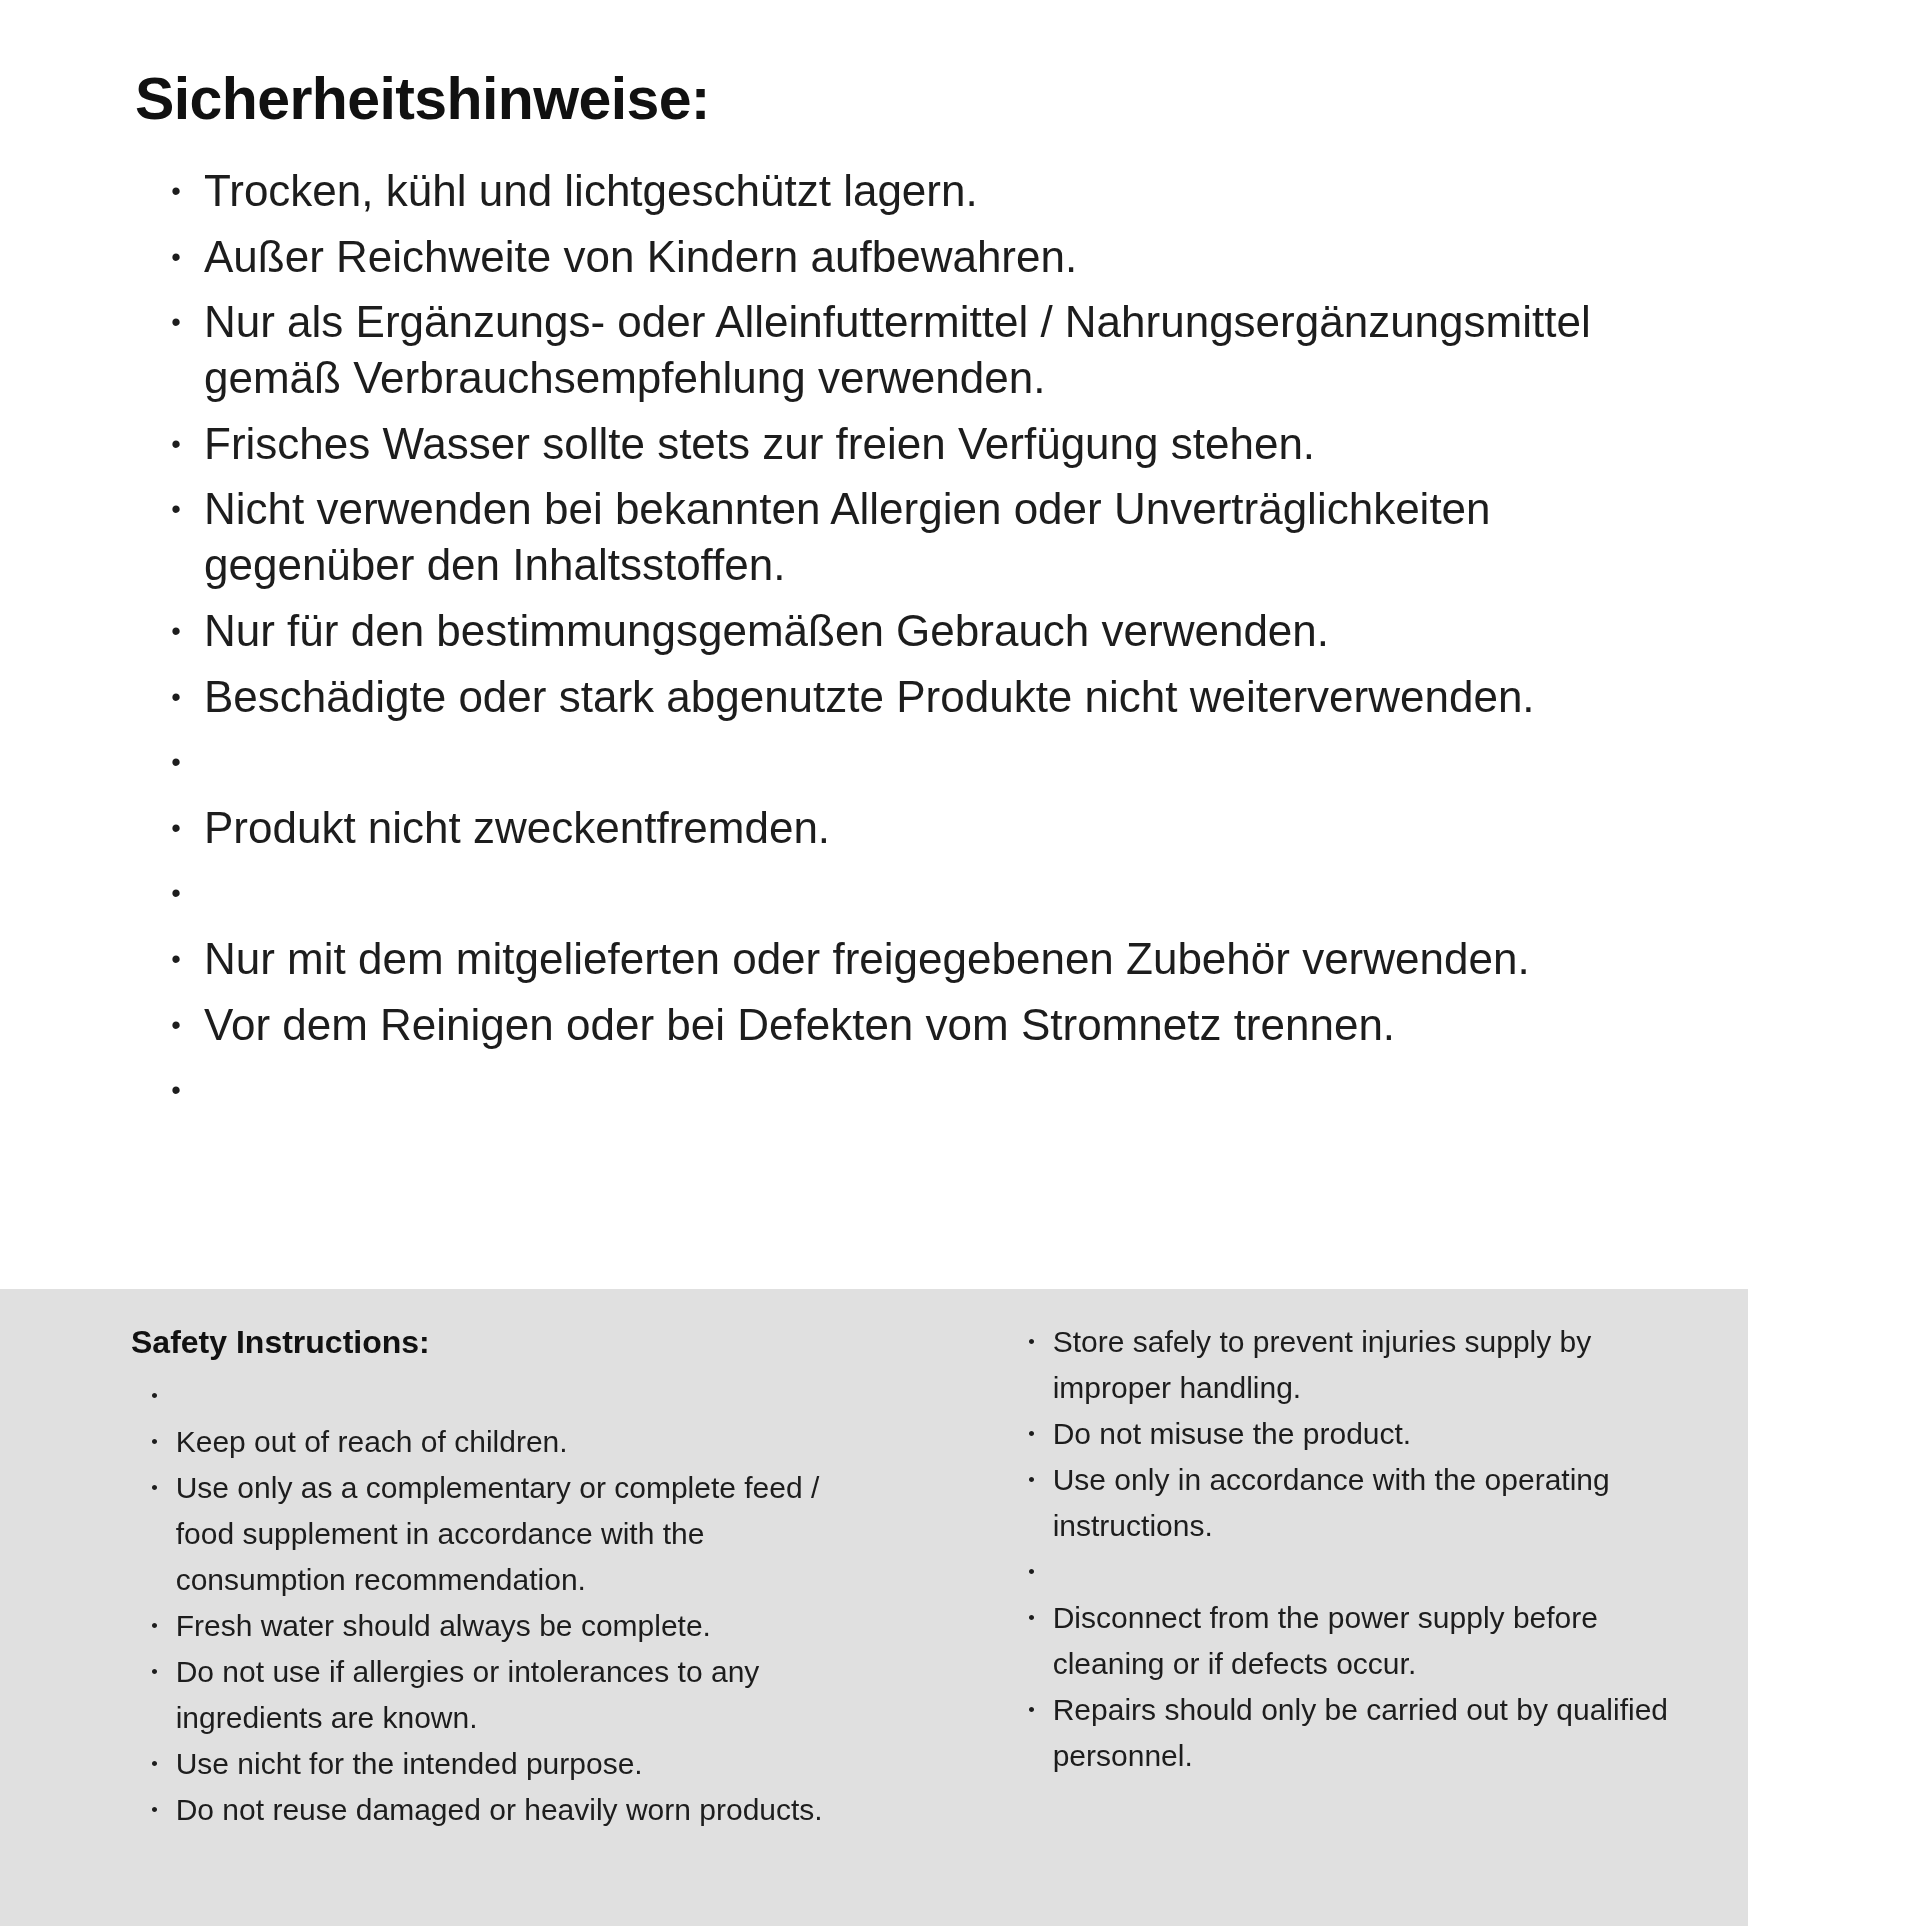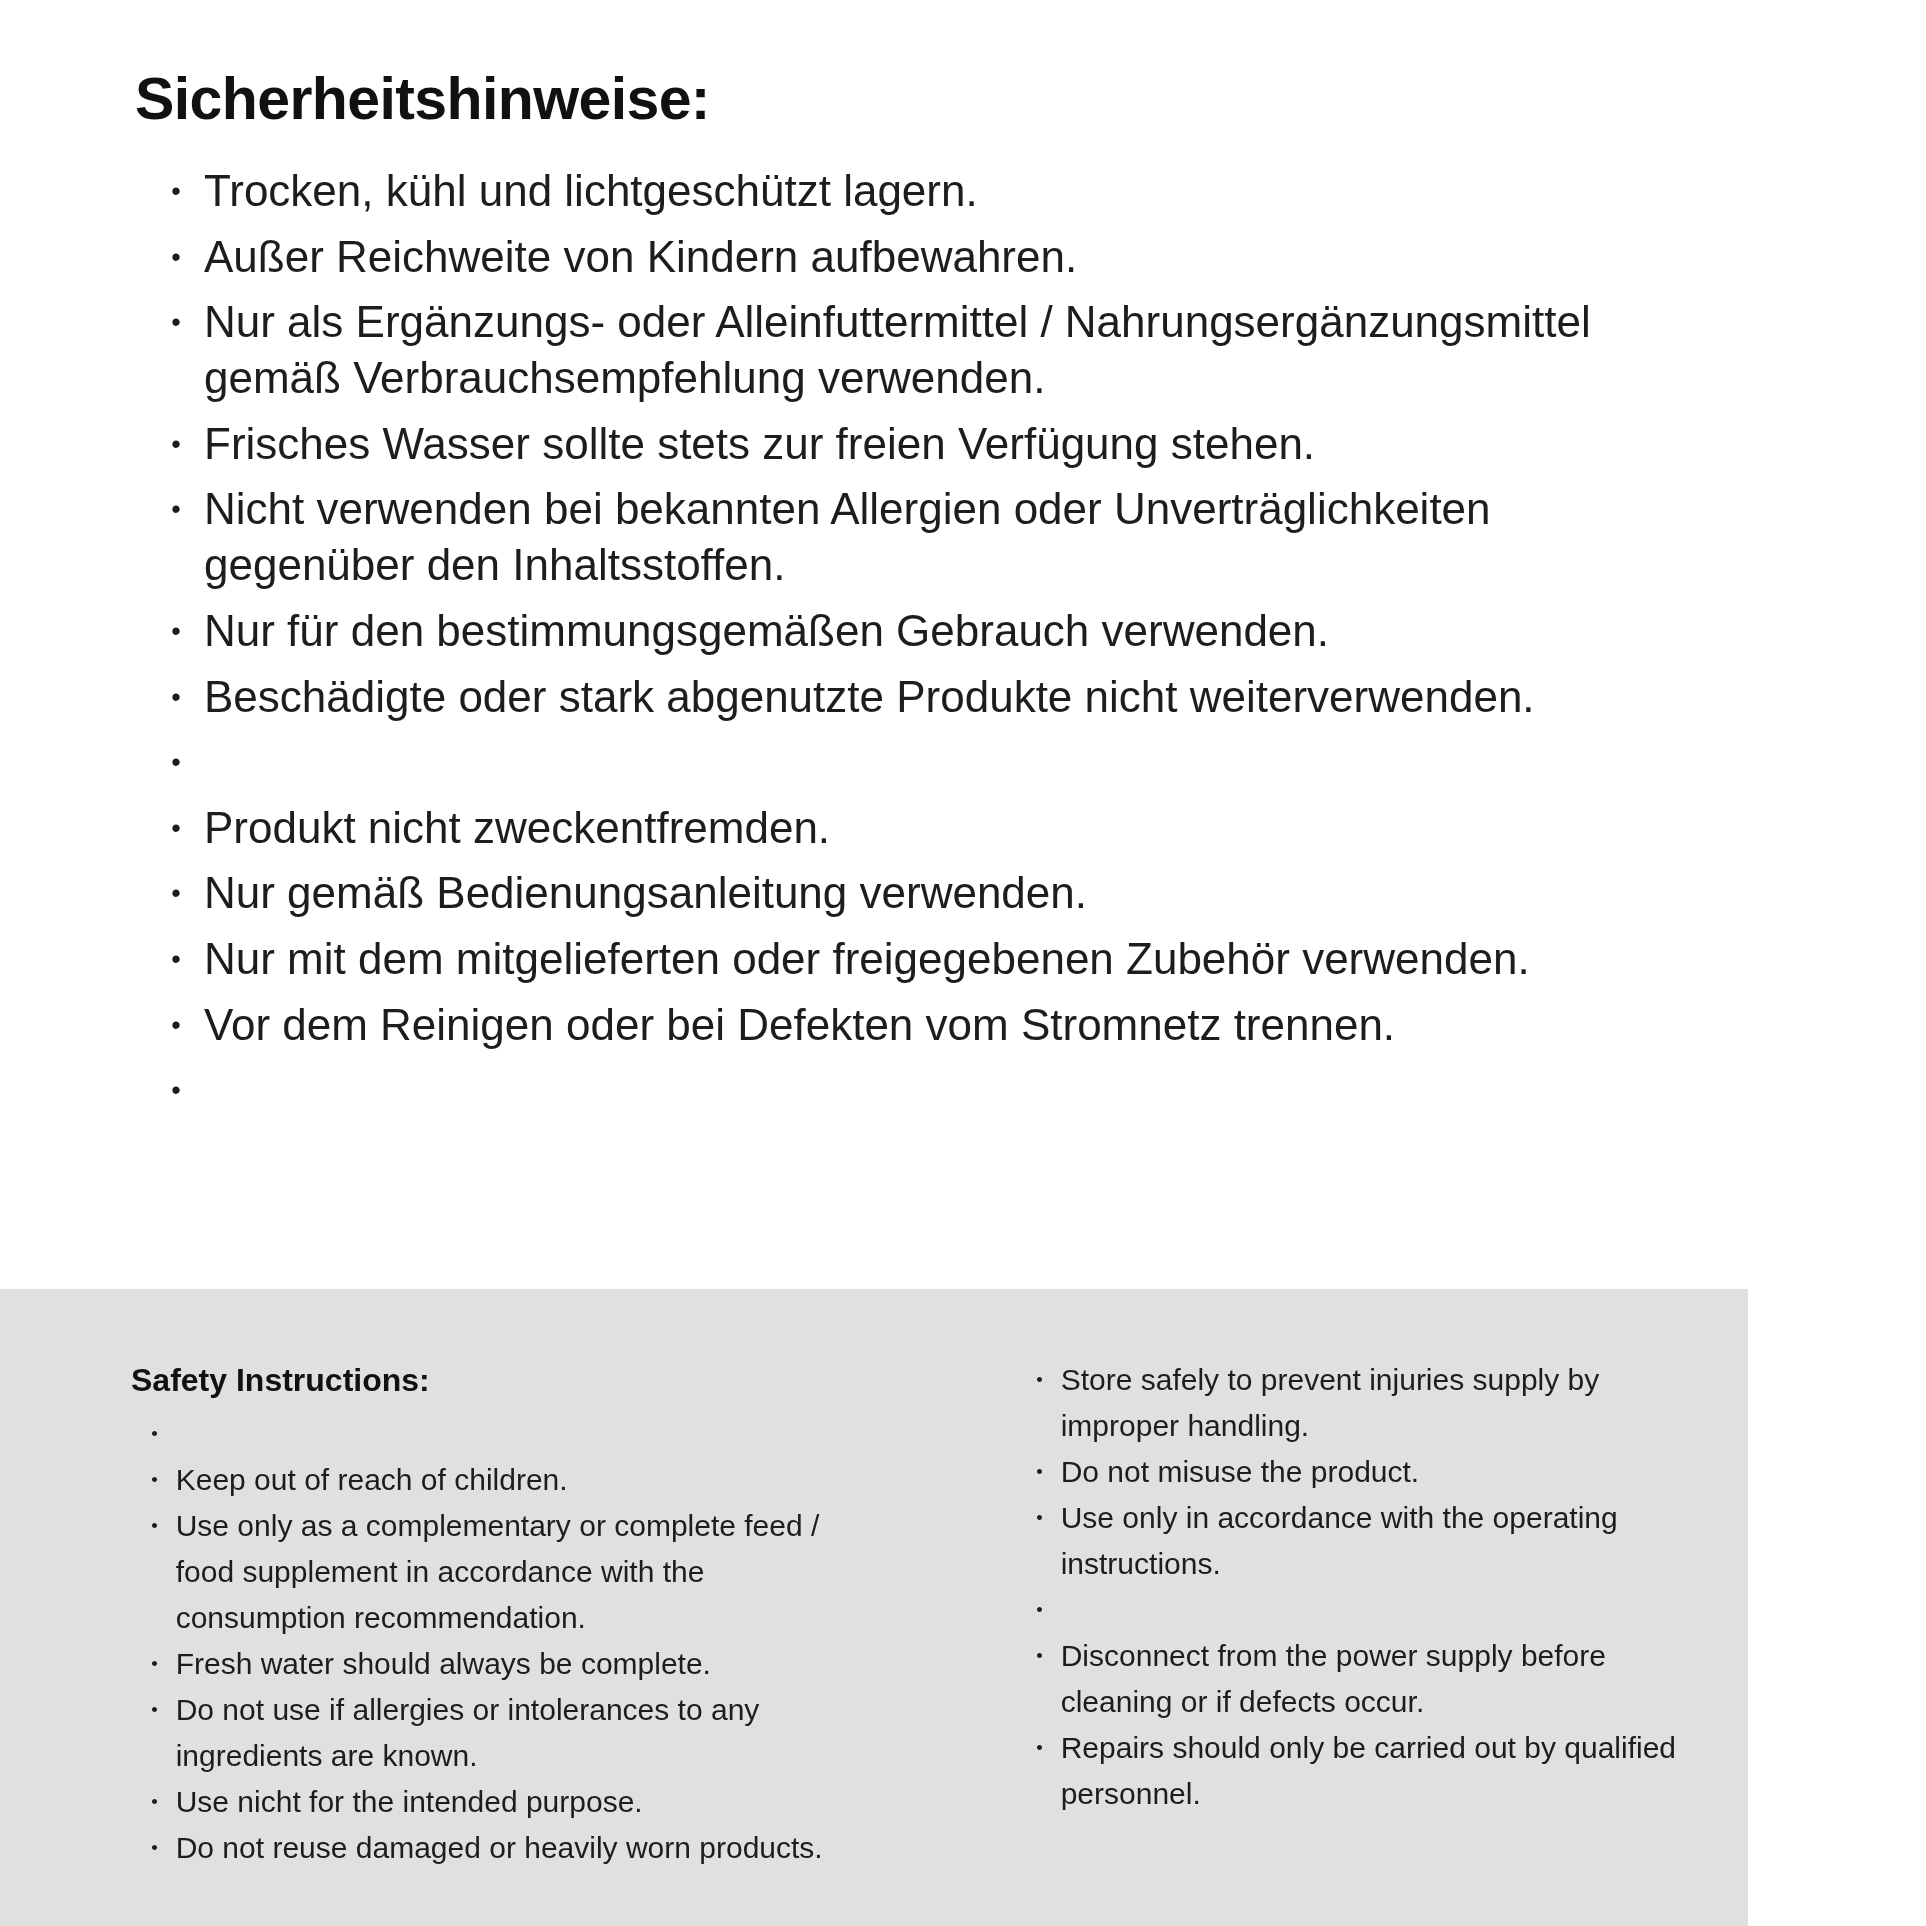--- a/index.html
+++ b/index.html
@@ -56,22 +56,21 @@
   .en-section {
     position: absolute;
     top: 1289px;
     left: 0;
     right: 0;
     bottom: 0;
     background: #e0e0e0;
   }
   .en-columns {
     display: flex;
-    padding: 68px 39px 0 131px;
-    gap: 8px;
+    padding: 30px 39px 0 131px;
   }
   .col-left  { flex: 0 0 896px; }
   .col-right { flex: 1 1 auto; }
   .en-title {
     margin: 0 0 7.7px 0;
     font-size: 32px;
     line-height: 46px;
     font-weight: 700;
     color: #111111;
   }
@@ -136,21 +135,20 @@
           <span class="bullet-marker">•</span>
         </li>
 
         <li class="b-item">
           <span class="bullet-marker">•</span>
           <span class="item-text">Produkt nicht zweckentfremden.</span>
         </li>
 
         <li class="b-item">
           <span class="bullet-marker">•</span>
-          <span class="item-text">Nur gemäß Bedienungsanleitung verwenden.</span>
         </li>
 
         <li class="b-item">
           <span class="bullet-marker">•</span>
           <span class="item-text">Nur mit dem mitgelieferten oder freigegebenen Zubehör verwenden.</span>
         </li>
 
         <li class="b-item">
           <span class="bullet-marker">•</span>
           <span class="item-text">Vor dem Reinigen oder bei Defekten vom Stromnetz trennen.</span>

